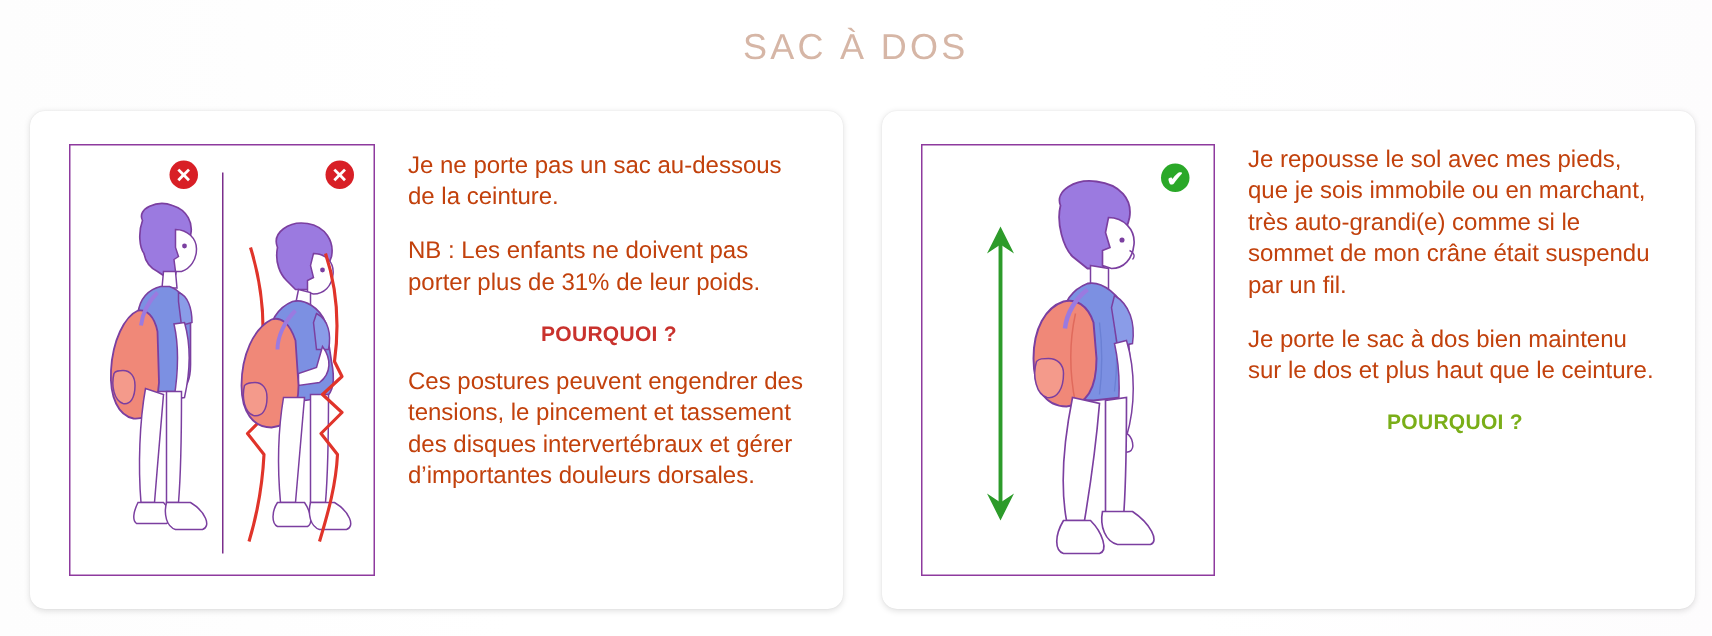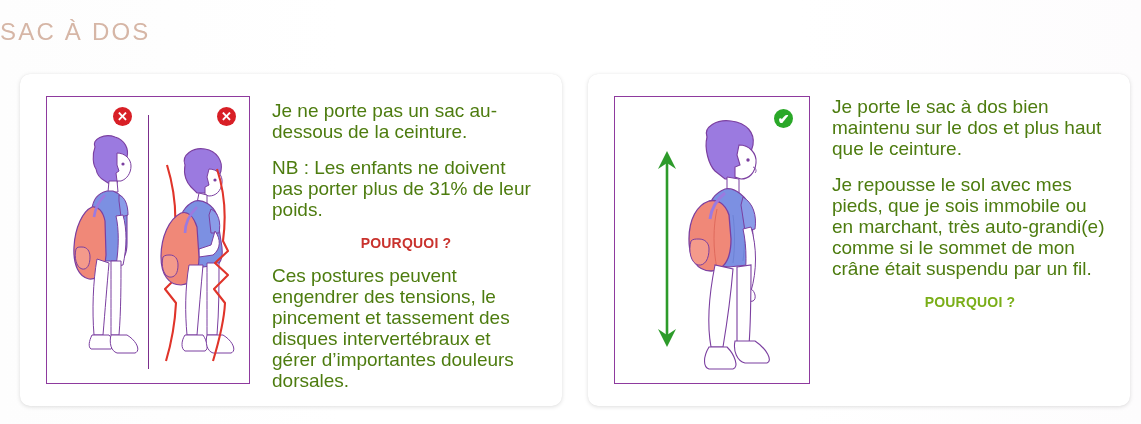--- a/index.html
+++ b/index.html
@@ -22,21 +22,21 @@
     inset: 0;
     background: linear-gradient(90deg, #fdfdfd 0%, #ffffff 30%, #ffffff 70%, #fdfcfd 100%);
     pointer-events: none;
   }
 
   .page-title {
     position: absolute;
     top: 18px;
     left: 0;
     width: 100%;
-    text-align: left;
+    text-align: center;
     font-size: 24px;
     letter-spacing: 2.2px;
     color: #d6b6a6;
     font-weight: 400;
   }
 
   
   .card {
     position: absolute;
     top: 74px;
@@ -95,23 +95,23 @@
   .arrow-green { position: absolute; left: 40px; top: 52px; }
 
   
   .txt {
     padding: 26px 22px 0 22px;
     flex: 1 1 auto;
   }
   .txt-right { padding-top: 22px; }
 
   .para {
-    font-size: 19px;
+    font-size: 16px;
     line-height: 21px;
-    color: #4d7c0f;
+    color: #c2410c;
     margin-bottom: 15px;
   }
   .para:last-child { margin-bottom: 16px; }
 
   .why {
     font-size: 14px;
     font-weight: bold;
     margin: 4px 0 14px 0;
     letter-spacing: .2px;
     text-align: center;
@@ -270,17 +270,17 @@
       <path d="M60 148 C60 178 60 208 60 226 L72 226 C74 200 74 172 74 146 Z" fill="#fff" stroke="#7b3fa0" stroke-width="1.1"></path>
 
       <path d="M58 222 C56 232 60 242 68 244 L90 244 C96 242 90 230 78 222 Z" fill="#fff" stroke="#7b3fa0" stroke-width="1.1"></path>
 
       <path d="M32 228 C26 238 26 248 32 250 L56 250 C62 248 58 236 50 228 Z" fill="#fff" stroke="#7b3fa0" stroke-width="1.1"></path>
     </svg>
 
   </div>
 
   <div class="txt txt-right">
+    <p class="para">Je repousse le sol avec mes pieds, que je sois immobile ou en marchant, très auto-grandi(e) comme si le sommet de mon crâne était suspendu par un fil.</p>
     <p class="para">Je porte le sac à dos bien maintenu sur le dos et plus haut que le ceinture.</p>
-    <p class="para">Je repousse le sol avec mes pieds, que je sois immobile ou en marchant, très auto-grandi(e) comme si le sommet de mon crâne était suspendu par un fil.</p>
     <p class="why why-green">POURQUOI ?</p>
   </div>
 </div>
 
 </body></html>

